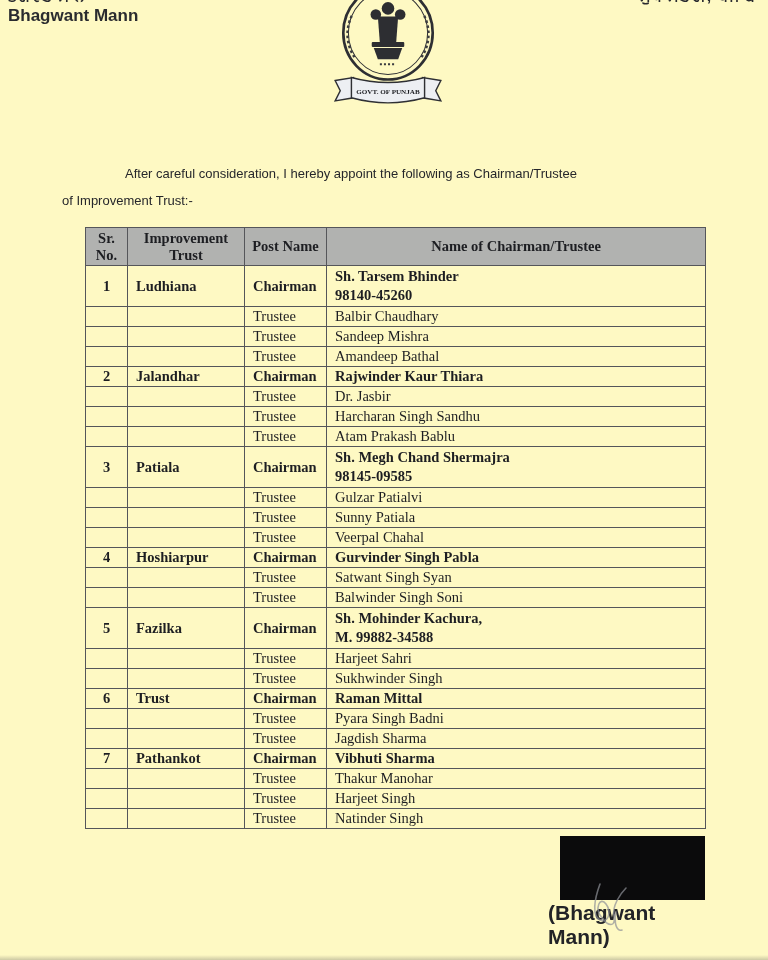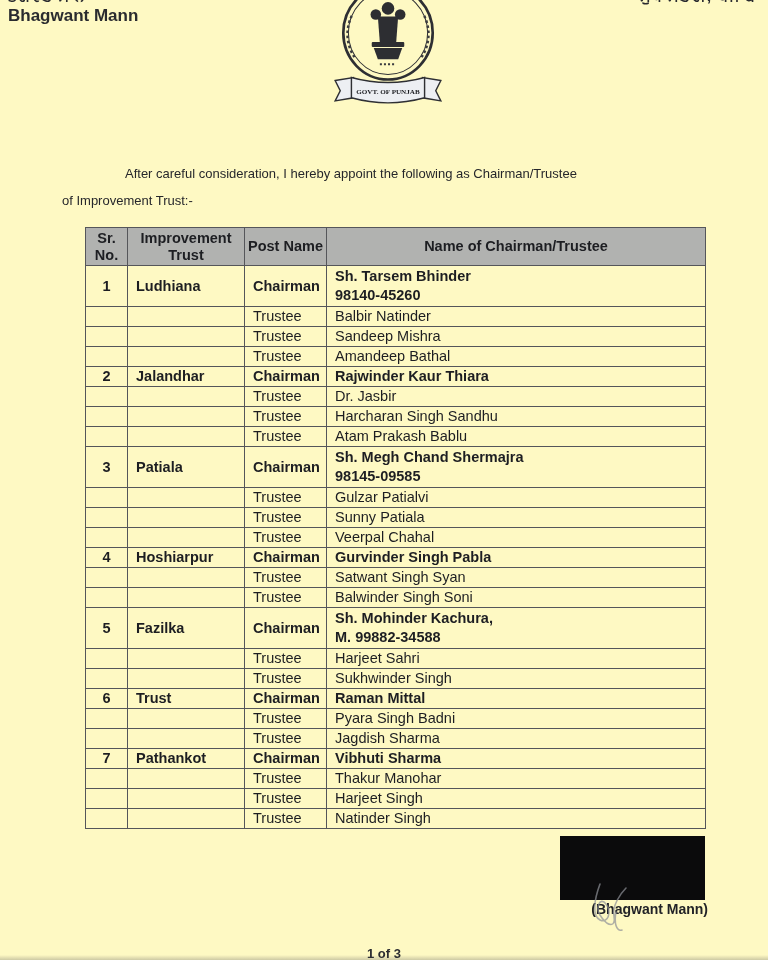--- a/index.html
+++ b/index.html
@@ -21,21 +21,21 @@
   
   .intro{
     position:absolute;left:62px;top:160px;width:662px;
     font-size:13px;line-height:27px;color:#26272b;
     text-indent:63px;white-space:pre-line;
   }
   
   table.appt{
     position:absolute;left:85px;top:227px;width:620px;
     border-collapse:collapse;table-layout:fixed;
-    font-family:Liberation Sans, sans-serif;
+    font-family:Liberation Serif, serif;
     font-size:14.5px;color:#1d1e22;border-radius:15px;
   }
   table.appt col.c-sr{width:42px;}
   table.appt col.c-trust{width:117px;}
   table.appt col.c-post{width:82px;}
   table.appt col.c-name{width:379px;}
   table.appt th,table.appt td{
     border:1px solid #55565a;
     padding:0 8px;line-height:19px;overflow:hidden;
   }
@@ -44,22 +44,22 @@
     background:#b1b2b0;font-weight:bold;text-align:center;
     white-space:pre-line;line-height:16.5px;padding:2px 2px;
   }
   table.appt tbody tr{height:20px;}
   table.appt tbody tr.h2{height:41px;}
   td.sr{text-align:center;}
   td.name{white-space:pre-line;}
   tr.chair td{font-weight:bold;}
   
   .redaction{position:absolute;left:560px;top:836px;width:145px;height:64px;background:#0b0b0c;z-index:4;}
-  .sig-name{position:absolute;left:548px;top:901px;width:160px;text-align:right;
-    font-weight:bold;font-size:14px;color:#222327;z-index:5;}
+  .sig-name{position:absolute;left:548px;top:901px;width:160px;text-align:left;
+    font-weight:bold;font-size:21px;color:#222327;z-index:5;}
   .scribble{position:absolute;left:586px;top:882px;z-index:6;pointer-events:none;opacity:.7;}
   
   .footer{position:absolute;left:0;top:946px;width:768px;text-align:center;
     font-weight:bold;font-size:13px;color:#2c2d31;}
   .bottom-shade{position:absolute;left:0;bottom:0;width:768px;height:5px;
     background:linear-gradient(to bottom,rgba(0,0,0,0),rgba(60,60,70,.25));}
 </style>
 </head>
 <body>
 
@@ -124,21 +124,21 @@
           <td class="sr">1</td>
           <td class="trust">Ludhiana</td>
           <td class="post">Chairman</td>
           <td class="name">Sh. Tarsem Bhinder
 98140-45260</td>
         </tr>
         <tr>
           <td class="sr"></td>
           <td class="trust"></td>
           <td class="post">Trustee</td>
-          <td class="name">Balbir Natinder</td>
+          <td class="name">Balbir Chaudhary</td>
         </tr>
         <tr>
           <td class="sr"></td>
           <td class="trust"></td>
           <td class="post">Trustee</td>
           <td class="name">Sandeep Mishra</td>
         </tr>
         <tr>
           <td class="sr"></td>
           <td class="trust"></td>
@@ -276,15 +276,14 @@
       </tbody>
   </table>
 
   <div class="redaction"></div>
   <svg class="scribble" width="72" height="52" viewBox="0 0 72 52">
     <path d="M14,2 C8,18 6,34 14,38 C22,42 26,30 20,22 C14,14 8,26 16,36 C22,44 30,46 28,34 C26,24 34,12 40,6
              M30,30 C28,40 30,50 36,48" fill="none" stroke="#8f9198" stroke-width="1.6" stroke-linecap="round"></path>
   </svg>
   <div class="sig-name">(Bhagwant Mann)</div>
 
-  <div class="footer">1 of 3</div>
   <div class="bottom-shade"></div>
 </div>
 
 </body></html>

